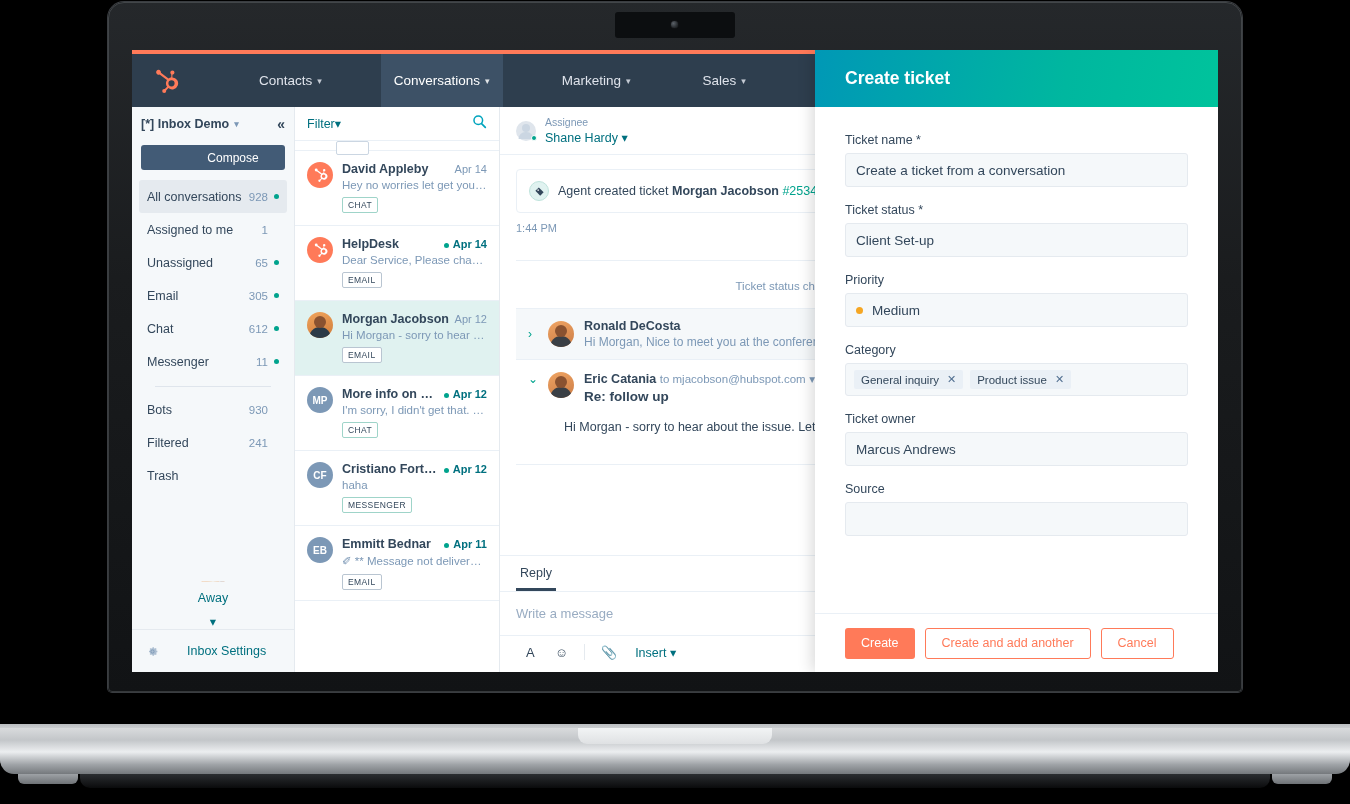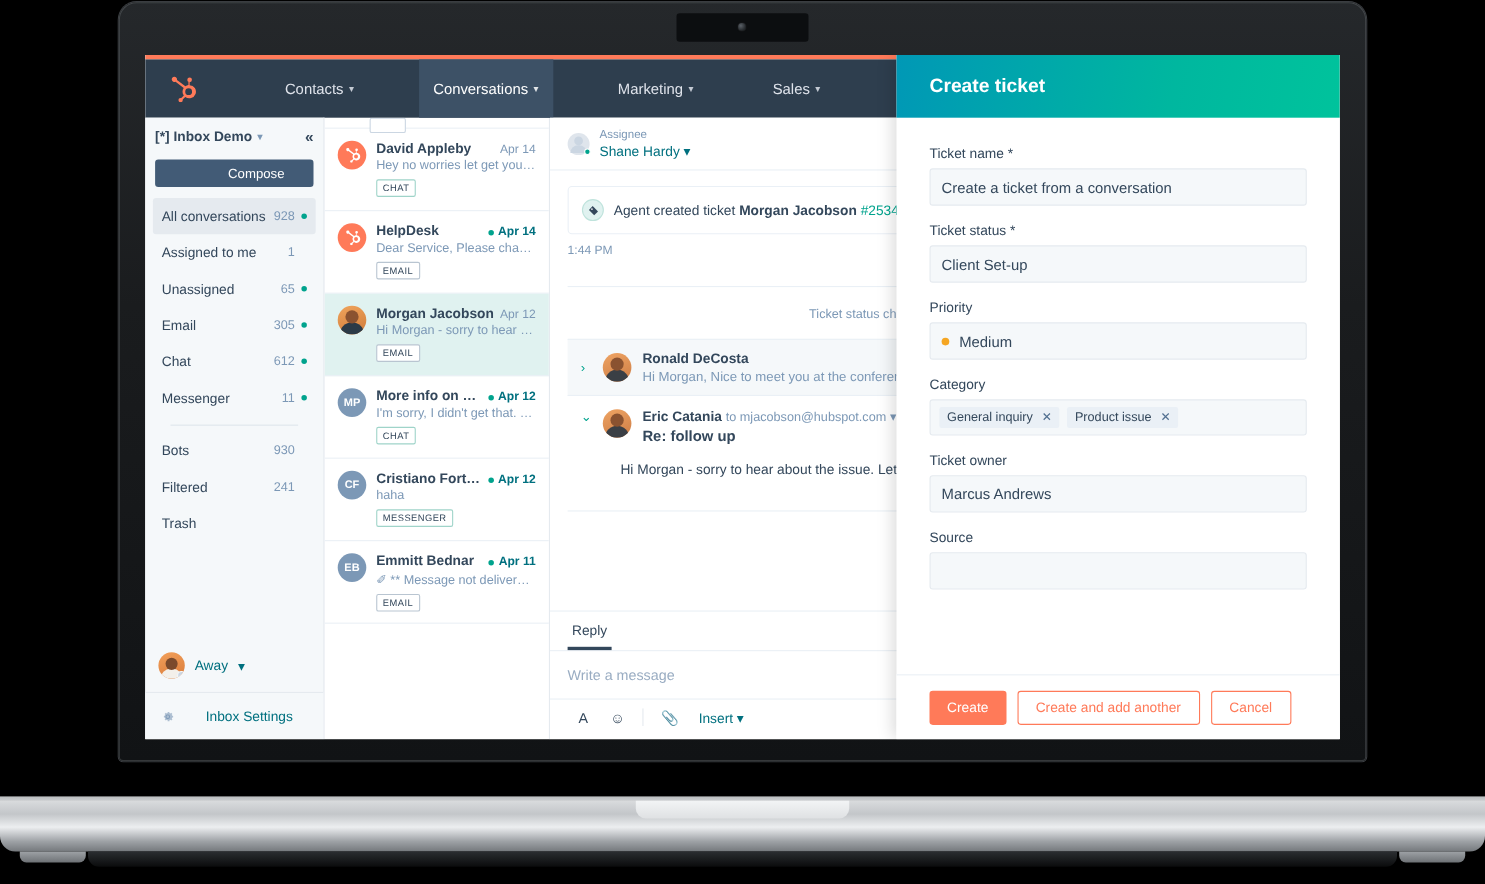--- a/index.html
+++ b/index.html
@@ -111,20 +111,21 @@
   .nav-row .lbl { flex: 1; }
   .nav-row .cnt { font-size: 11.5px; color:#7c98b6; margin-right: 6px; }
   .dot { width: 5px; height: 5px; border-radius: 50%; background:#00a38d; }
   .dot.empty { background: transparent; }
   .divider-line { height:1px; background:#dfe5ec; margin: 8px 16px 6px; }
 
   .agent-status {
     position:absolute; bottom: 43px; left:0; right:0; height: 48px;
     display:flex; align-items:center; padding: 0 12px; gap: 9px;
     border-top: none;
+    flex-direction: column;
   }
   .avatar-sm { width: 24px; height: 24px; border-radius: 50%; position: relative;
     background: linear-gradient(160deg,#f2a05a,#d97b3a); overflow:hidden; }
   .avatar-face { position:absolute; left:50%; top:5px; transform:translateX(-50%);
     width:11px; height:11px; border-radius:50%; background:#7a4a2c; }
   .avatar-body { position:absolute; left:50%; bottom:0; transform:translateX(-50%);
     width:20px; height:9px; border-radius:10px 10px 0 0; background:#f3f0ea; }
   .status-pip { position:absolute; right:-1px; bottom:-1px; width:8px; height:8px;
     border-radius:50%; background:#cbd6e2; border:1.5px solid #f5f8fa; }
   .away-text { font-size: 12.5px; color:#00707f; }
@@ -417,20 +418,31 @@
         <div class="inbox-settings">
           <svg width="13" height="13" viewBox="0 0 16 16">
             <path fill="#7c98b6" d="M8 5.5A2.5 2.5 0 1 0 8 10.5 2.5 2.5 0 0 0 8 5.5zm0 4a1.5 1.5 0 1 1 0-3 1.5 1.5 0 0 1 0 3z"></path>
             <path fill="#7c98b6" d="M14 7h-1.1a5 5 0 0 0-.5-1.2l.8-.8-1.4-1.4-.8.8a5 5 0 0 0-1.2-.5V2.8H7.9v1.1a5 5 0 0 0-1.2.5l-.8-.8L4.5 5l.8.8A5 5 0 0 0 4.8 7H3.7v2h1.1a5 5 0 0 0 .5 1.2l-.8.8 1.4 1.4.8-.8a5 5 0 0 0 1.2.5v1.1h2v-1.1a5 5 0 0 0 1.2-.5l.8.8 1.4-1.4-.8-.8a5 5 0 0 0 .5-1.2H14z" opacity=".6"></path>
           </svg>
           <span>Inbox Settings</span>
         </div>
       </div>
 
       <div class="convlist">
+        <div class="convlist-head">
+          <span class="filter-btn">
+            <span>Filter</span><span>▾</span>
+          </span>
+          <span class="search-icon">
+            <svg width="15" height="15" viewBox="0 0 16 16">
+                <circle cx="6.7" cy="6.7" r="4.6" fill="none" stroke="#00a4bd" stroke-width="1.6"></circle>
+                <line x1="10.2" y1="10.2" x2="14.2" y2="14.2" stroke="#00a4bd" stroke-width="1.8" stroke-linecap="round"></line>
+              </svg>
+          </span>
+        </div>
         <div class="conv-scroll">
           <div class="conv-partial"></div>
 
           <div class="conv-item">
             <div class="av hs">
               <svg width="15" height="14" viewBox="0 0 26 24">
                   <path d="M19.4 8.4V5.7a2.1 2.1 0 1 0-2.1-2.1 2.1 2.1 0 0 0 1 1.8v2.9a5.9 5.9 0 0 0-2.8 1.2L7.9 3.7a2.4 2.4 0 1 0-1.3 1.7l7.4 5.7a6 6 0 0 0 .1 6.7l-2.3 2.3a1.9 1.9 0 0 0-.6-.1 2 2 0 1 0 2 2 1.9 1.9 0 0 0-.1-.6l2.3-2.3a6 6 0 1 0 4-10.7zm-.9 9a3.1 3.1 0 1 1 3.1-3.1 3.1 3.1 0 0 1-3.1 3.1z" fill="#fff"></path>
                 </svg>
             </div>
             <div class="conv-body">

